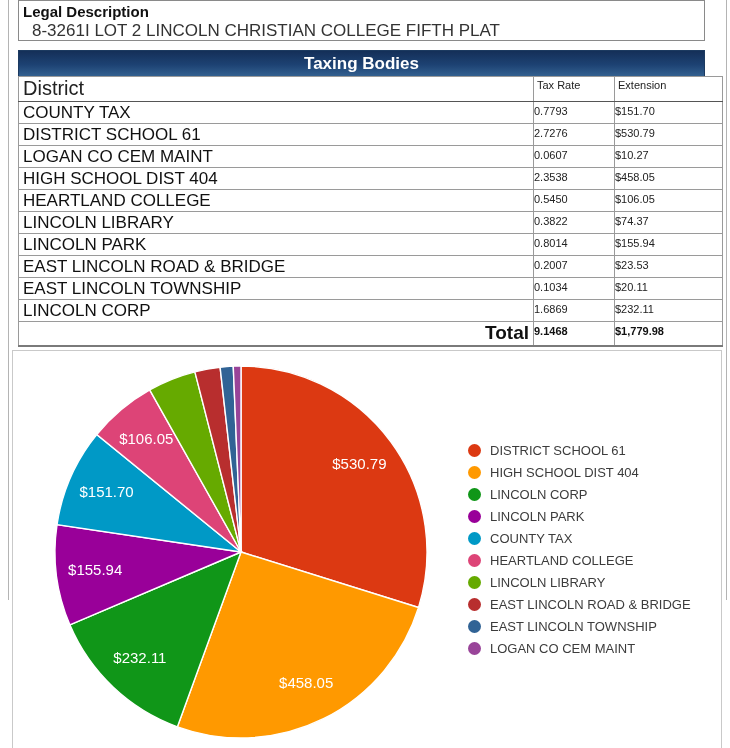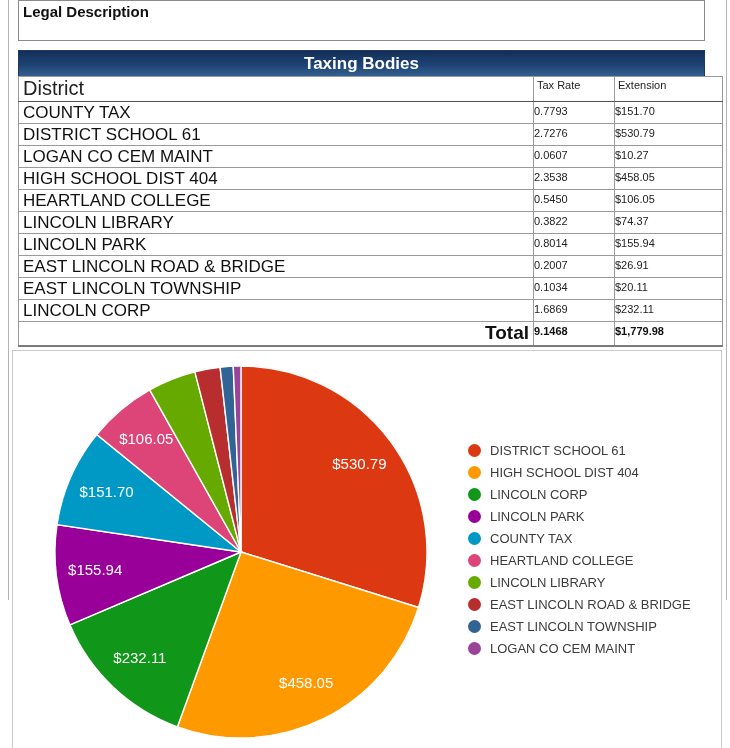--- a/index.html
+++ b/index.html
@@ -81,20 +81,21 @@
   }
   .legend-label { font-size: 13px; color: #3c3c3c; white-space: nowrap; }
 </style>
 </head>
 <body>
 
 <div class="page">
 
   <section class="legal-box">
     <div class="legal-title">Legal Description</div>
+    <div class="legal-value">8-3261I LOT 2 LINCOLN CHRISTIAN COLLEGE FIFTH PLAT</div>
   </section>
 
   <section class="taxing">
     <div class="taxing-header">Taxing Bodies</div>
     <table class="tax-table">
       <colgroup>
         <col style="width:515px">
         <col style="width:81px">
         <col style="width:108px">
       </colgroup>
@@ -137,21 +138,21 @@
             <td class="td-num">$74.37</td>
           </tr>
           <tr>
             <td class="td-district">LINCOLN PARK</td>
             <td class="td-num">0.8014</td>
             <td class="td-num">$155.94</td>
           </tr>
           <tr>
             <td class="td-district">EAST LINCOLN ROAD &amp; BRIDGE</td>
             <td class="td-num">0.2007</td>
-            <td class="td-num">$26.91</td>
+            <td class="td-num">$23.53</td>
           </tr>
           <tr>
             <td class="td-district">EAST LINCOLN TOWNSHIP</td>
             <td class="td-num">0.1034</td>
             <td class="td-num">$20.11</td>
           </tr>
           <tr>
             <td class="td-district">LINCOLN CORP</td>
             <td class="td-num">1.6869</td>
             <td class="td-num">$232.11</td>

